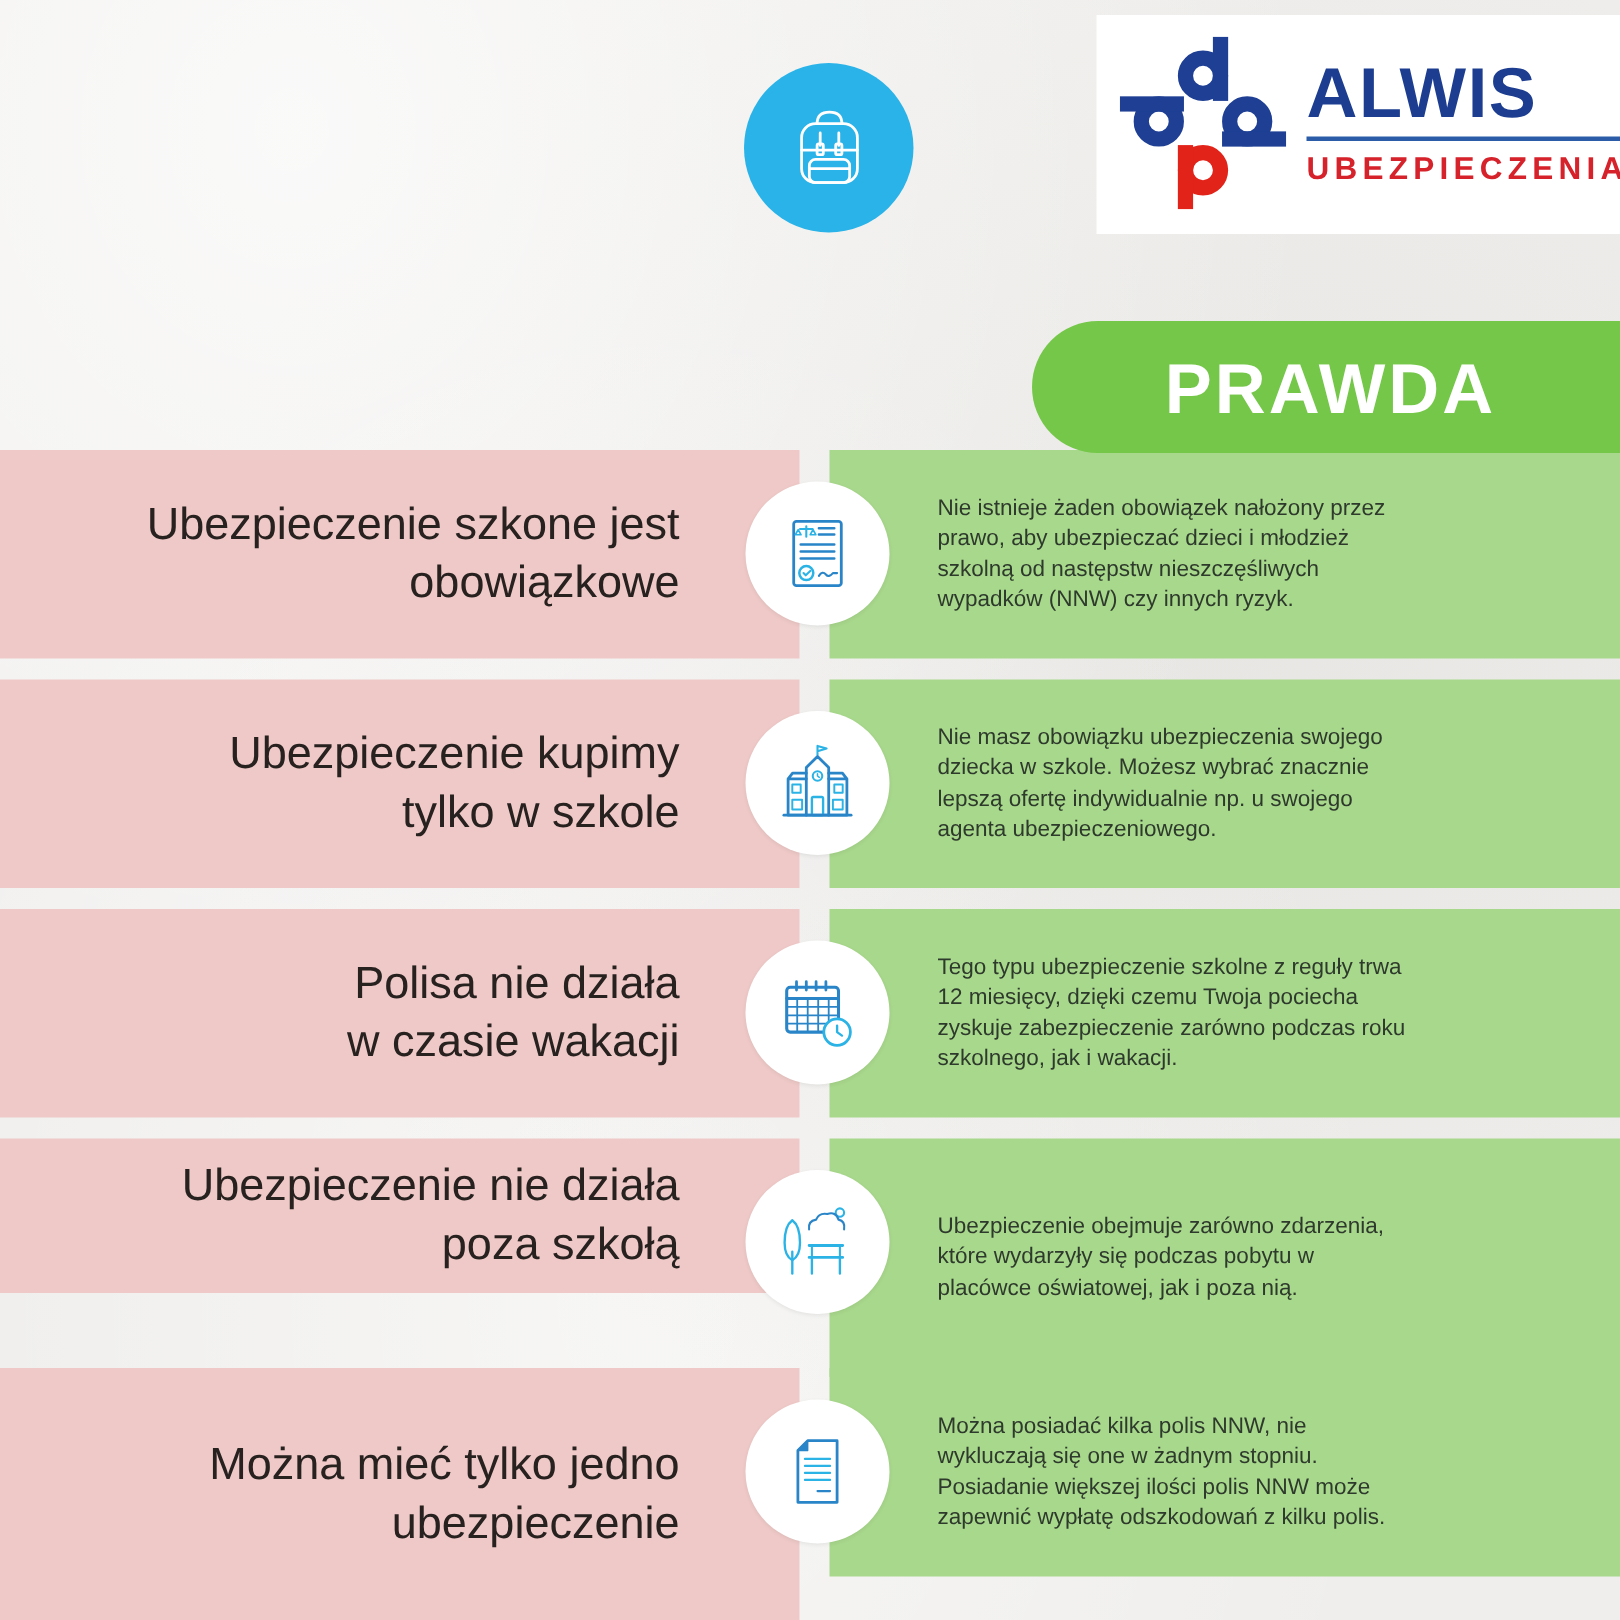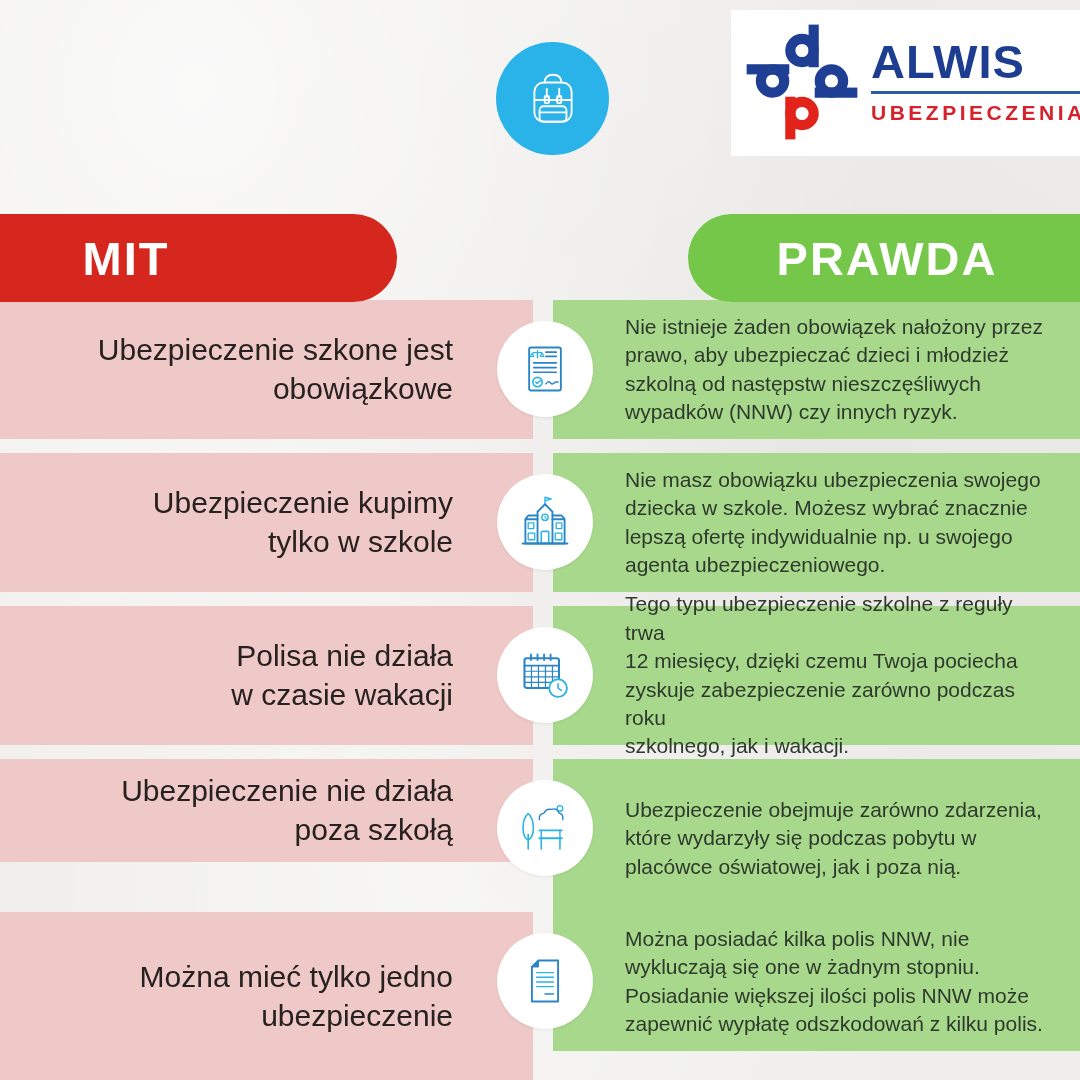--- a/index.html
+++ b/index.html
@@ -32,21 +32,21 @@
   .pill-mit{ left:0; width:397px; background:#d5271d; border-radius:0 44px 44px 0;
              justify-content:center; padding-right:145px; }
   .pill-prawda{ left:688px; width:392px; background:#74c748; border-radius:44px 0 0 44px;
                 justify-content:center; padding-left:6px; }
   
   .band{ position:absolute; display:flex; align-items:center; z-index:1; }
   .band-myth{ left:0; width:533px; background:#eec9c7; justify-content:flex-end; }
   .band-truth{ left:553px; width:527px; background:#a8d88c; }
   .myth-text{ text-align:right; padding-right:80px; font-size:30px; line-height:1.28;
               color:#27211f; white-space:pre-line; }
-  .truth-text{ padding-left:72px; padding-right:26px; font-size:21px; line-height:1.35;
+  .truth-text{ padding-left:72px; padding-right:26px; font-size:15px; line-height:1.35;
                color:#2e3a2c; white-space:pre-line; }
   .icon-circle{ position:absolute; left:497px; width:96px; height:96px; border-radius:50%;
                 background:#ffffff; z-index:4; display:flex; align-items:center; justify-content:center;
                 box-shadow:0 1px 3px rgba(0,0,0,.07); }
 </style>
 </head>
 <body>
 
 <div class="canvas">
 
@@ -86,23 +86,20 @@
         <rect x="-16.5" y="-16.5" width="10" height="42" fill="#e2231a"></rect>
       </g>
     </svg>
     <div class="logo-text">
       <div class="logo-name">ALWIS</div>
       <div class="logo-rule"></div>
       <div class="logo-sub">UBEZPIECZENIA</div>
     </div>
   </div>
 
-  <div class="pill pill-mit">
-    <span>MIT</span>
-  </div>
   <div class="pill pill-prawda">
     <span>PRAWDA</span>
   </div>
 
   <div class="band band-myth" style="top:300px;height:139px;">
     <p class="myth-text">Ubezpieczenie szkone jest
 obowiązkowe</p>
   </div>
   <div class="band band-truth" style="top:300px;height:139px;">
     <p class="truth-text">Nie istnieje żaden obowiązek nałożony przez

